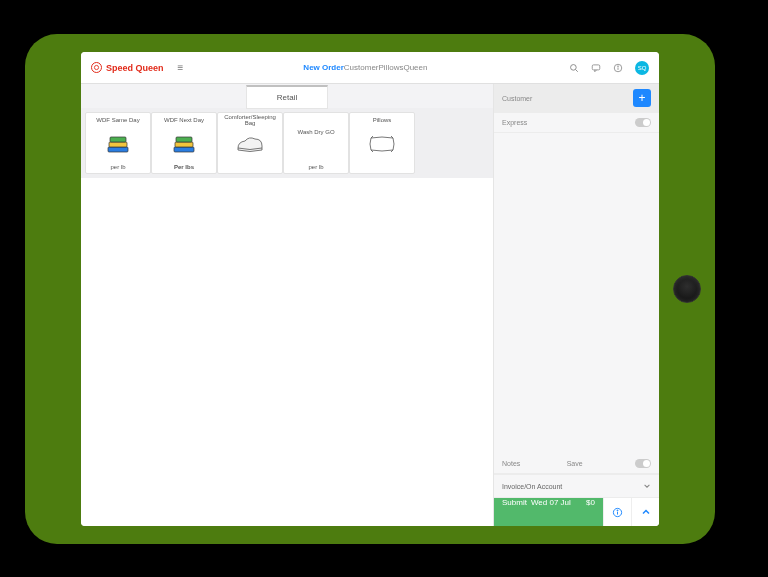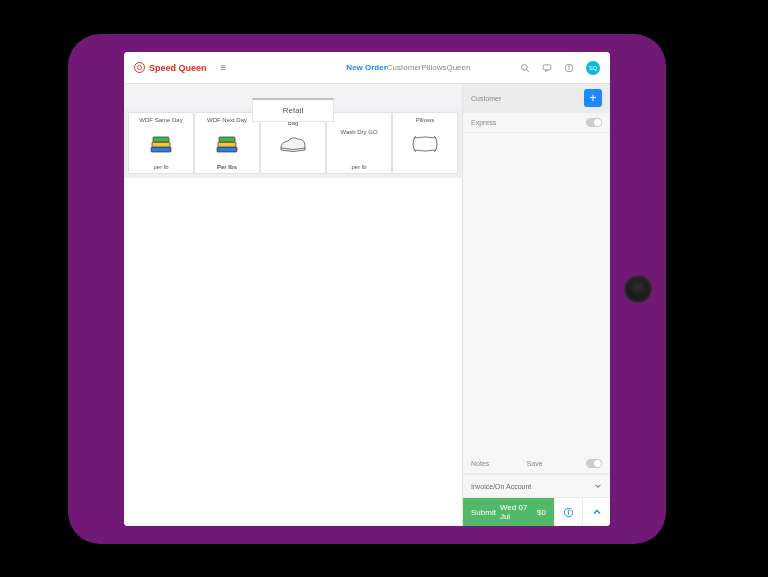--- a/index.html
+++ b/index.html
@@ -1,51 +1,51 @@
 <!DOCTYPE html>
 <html><head>
 <meta charset="utf-8">
 <style>
   * { box-sizing: border-box; margin: 0; padding: 0; font-family: -apple-system, BlinkMacSystemFont, "Segoe UI", Arial, sans-serif; }
   body { background: #000; width: 768px; height: 577px; overflow: hidden; }
-  .tablet-frame { position: absolute; left: 25px; top: 34px; width: 598px; height: 510px; background: #701a75; border-radius: 32px; box-shadow: 0 12px 24px rgba(0,0,0,0.6); margin-left: 43px; }
+  .tablet-frame { position: absolute; left: 25px; top: 34px; width: 690px; height: 510px; background: #4d7c0f; border-radius: 32px; box-shadow: 0 12px 24px rgba(0,0,0,0.6); }
   .home-button { position: absolute; right: 14px; top: 50%; transform: translateY(-50%); width: 28px; height: 28px; border-radius: 50%; background: radial-gradient(circle at 50% 40%, #2e2e2e, #0a0a0a); border: 1px solid #333; box-shadow: inset 0 0 4px rgba(255,255,255,0.15); }
   .screen { position: absolute; left: 56px; top: 18px; right: 56px; bottom: 18px; background: #e9e9ec; border-radius: 4px; overflow: hidden; display: flex; flex-direction: column; }
   .topbar { height: 32px; background: #fff; border-bottom: 1px solid #e0e0e0; display: flex; align-items: center; padding: 0 10px; font-size: 8px; }
   .brand { display: flex; align-items: center; gap: 4px; color: #e22b1a; font-weight: 700; font-size: 9px; }
   .brand-icon { width: 11px; height: 11px; border-radius: 50%; border: 1.5px solid #e22b1a; display: flex; align-items: center; justify-content: center; }
   .hamburger { margin-left: 14px; color: #777; font-size: 10px; cursor: pointer; }
   .nav { display: flex; margin-left: 120px; }
   .nav-item { color: #888; font-size: 8px; cursor: pointer; }
   .nav-item.active { color: #1e88ff; font-weight: 600; }
   .top-right { margin-left: auto; display: flex; align-items: center; gap: 12px; color: #888; }
   .icon-btn { cursor: pointer; display:flex; align-items:center; justify-content:center; }
   .avatar { width: 14px; height: 14px; border-radius: 50%; background: #0bb7e3; color: #fff; font-size: 6px; display:flex; align-items:center; justify-content:center; }
   .body { flex:1; display:flex; overflow:hidden; }
   .main { flex:1; display:flex; flex-direction:column; }
   .tabbar { height: 24px; display:flex; justify-content:center; align-items:center; font-size:8px; color:#555; background:#f3f3f5; }
-  .tab { padding: 0 30px; height:100%; display:flex; align-items:center; background:#fff; border:1px solid #e5e5e5; border-top:2px solid #c0c0c0; position:relative; top:14px;}
+  .tab { padding: 0 30px; height:100%; display:flex; align-items:center; background:#fff; border:1px solid #e5e5e5; border-top:2px solid #c0c0c0; position:relative; top:1px;}
   .tiles { display:flex; gap:0; padding:4px; background:#efeff1; }
   .tile { width: 66px; height: 62px; background:#fff; border:1px solid #e2e2e2; border-radius:2px; display:flex; flex-direction:column; align-items:center; font-size:6px; color:#555; cursor:pointer; }
   .tile .tlabel { height:14px; display:flex; align-items:center; text-align:center; line-height:1; padding:0 2px;}
   .tile .timg { flex:1; display:flex; align-items:center; justify-content:center; }
   .tile .tfoot { height:12px; display:flex; align-items:center; font-size:6px; }
   .tile .tfoot.b { font-weight:700; }
   .content { flex:1; background:#fff; }
   .right { width: 166px; background:#f6f6f7; display:flex; flex-direction:column; border-left:1px solid #e5e5e5; }
   .row { display:flex; align-items:center; padding: 5px 8px; font-size:7px; color:#888; border-bottom:1px solid #ececec; }
   .row.light { background:#ececec; }
   .plus { width:18px; height:18px; background:#1e88ff; color:#fff; border-radius:3px; font-size:12px; display:flex; align-items:center; justify-content:center; cursor:pointer; margin-left:auto;}
   .toggle { width:16px; height:9px; border-radius:5px; background:#ccc; margin-left:auto; position:relative; cursor:pointer;}
   .toggle::after { content:""; position:absolute; right:1px; top:1px; width:7px; height:7px; border-radius:50%; background:#fff;}
   .spacer { flex:1; }
   .sel { font-size:7px; color:#666; padding:7px 8px; border-bottom:1px solid #ececec; border-top:1px solid #ececec; display:flex; align-items:center; cursor:pointer;}
   .sel .chev { margin-left:auto; }
   .submitbar { display:flex; height:28px; }
-  .submit { flex:1; background:#52b96b; color:#fff; font-size:8px; display:flex; align-items:center; padding:0 8px; cursor:pointer; gap:4px;}
+  .submit { flex:1; background:#52b96b; color:#fff; font-size:8px; display:flex; padding:0 8px; cursor:pointer; gap:4px;}
   .submit .amt { margin-left:auto; }
   .sqbtn { width:28px; background:#fff; border-left:1px solid #eee; color:#1e88ff; display:flex; align-items:center; justify-content:center; cursor:pointer; font-size:10px;}
   svg { display:block; }
 </style>
 </head>
 <body>
 
 <div class="tablet-frame">
   <div class="home-button"></div>
   <div class="screen">

